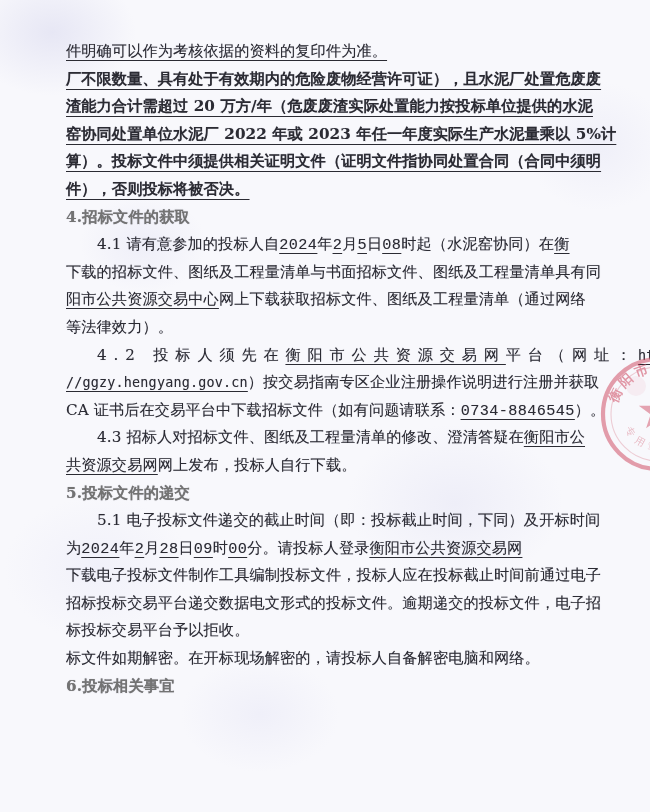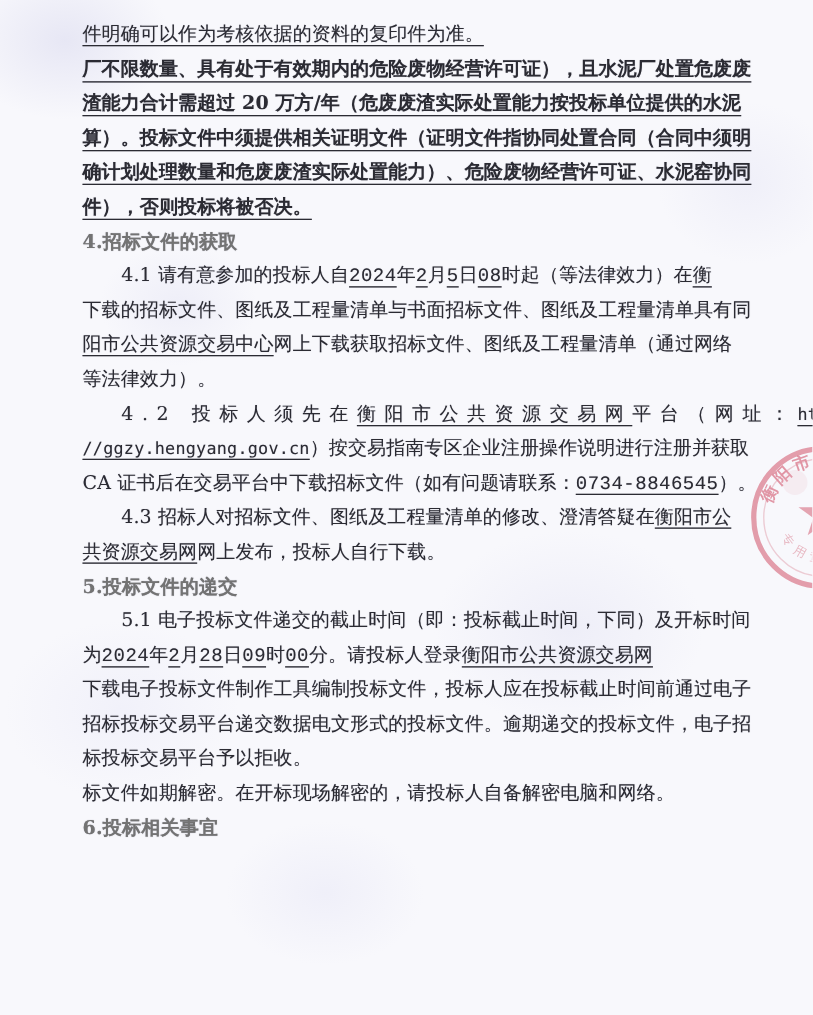--- a/index.html
+++ b/index.html
@@ -28,20 +28,21 @@
       radial-gradient(ellipse 110px 80px at 40% 88%, rgba(231,231,246,0.5), rgba(231,231,246,0) 72%),
       radial-gradient(ellipse 100px 90px at 92% 18%, rgba(229,229,245,0.45), rgba(229,229,245,0) 72%),
       radial-gradient(ellipse 130px 100px at 15% 70%, rgba(232,232,247,0.45), rgba(232,232,247,0) 72%);
     z-index: 0;
   }
 
   #doc-page {
     position: absolute;
     inset: 0;
     z-index: 2;
+    margin-top: 24px;
   }
 
   .doc-body {
     position: absolute;
     left: 66px;
     top: 14px;
     width: 516px;
   }
 
   
@@ -123,33 +124,33 @@
       <span class="u">件明确可以作为考核依据的资料的复印件为准。</span>
     </div>
 
     <div class="line">
       <span class="ub">厂不限数量、具有处于有效期内的危险废物经营许可证），且水泥厂处置危废废</span>
     </div>
     <div class="line">
       <span class="ub">渣能力合计需超过 20 万方/年（危废废渣实际处置能力按投标单位提供的水泥</span>
     </div>
     <div class="line">
+      <span class="ub">窑协同处置单位水泥厂 2022 年或 2023 年任一年度实际生产水泥量乘以 5%计</span>
+    </div>
+    <div class="line">
       <span class="ub">算）。投标文件中须提供相关证明文件（证明文件指协同处置合同（合同中须明</span>
     </div>
     <div class="line">
-      <span class="ub">确计划处理数量和危废废渣实际处置能力）、危险废物经营许可证、水泥窑协同</span>
-    </div>
-    <div class="line">
       <span class="ub">件），否则投标将被否决。</span>
     </div>
 
     <div class="heading">4.招标文件的获取</div>
 
     <div class="line indent2">
-      <span>4.1 请有意参加的投标人自</span><span class="fill num">2024</span><span>年</span><span class="fill num">2</span><span>月</span><span class="fill num">5</span><span>日</span><span class="fill num">08</span><span>时起（等法律效力）在</span><span class="fill">衡</span>
+      <span>4.1 请有意参加的投标人自</span><span class="fill num">2024</span><span>年</span><span class="fill num">2</span><span>月</span><span class="fill num">5</span><span>日</span><span class="fill num">08</span><span>时起（水泥窑协同）在</span><span class="fill">衡</span>
     </div>
     <div class="line">
       <span>下载的招标文件、图纸及工程量清单与书面招标文件、图纸及工程量清单具有同</span>
     </div>
     <div class="line">
       <span class="fill">阳市公共资源交易中心</span><span>网上下载获取招标文件、图纸及工程量清单（通过网络</span>
     </div>
     <div class="line">
       <span>等法律效力）。</span>
     </div>

